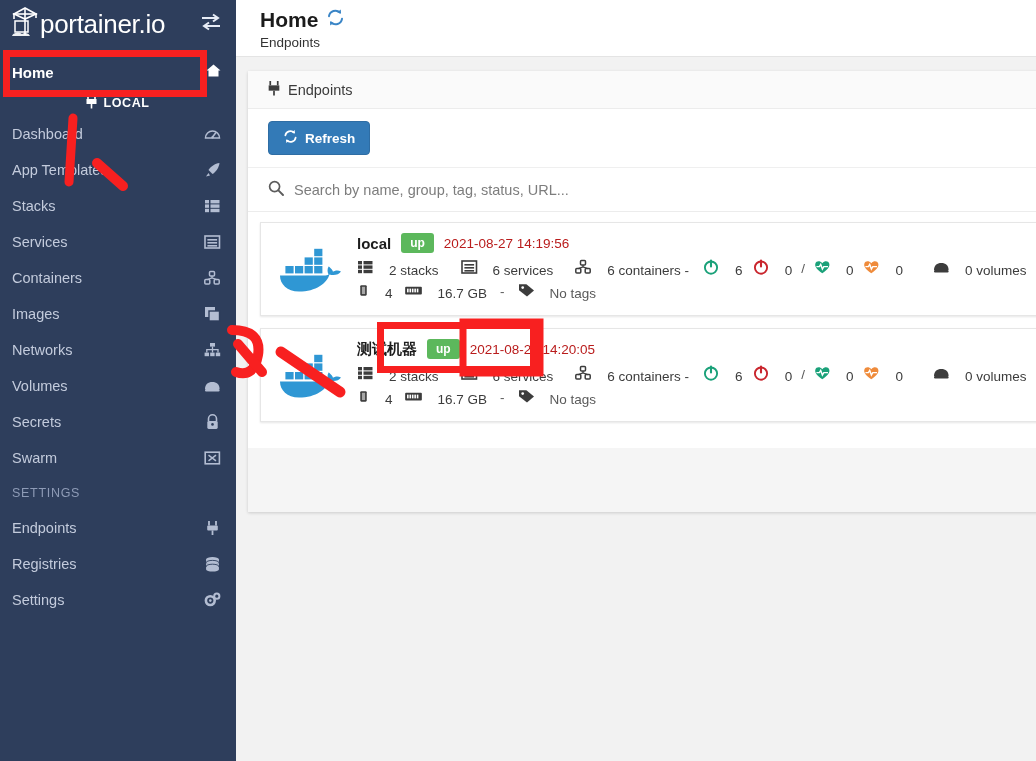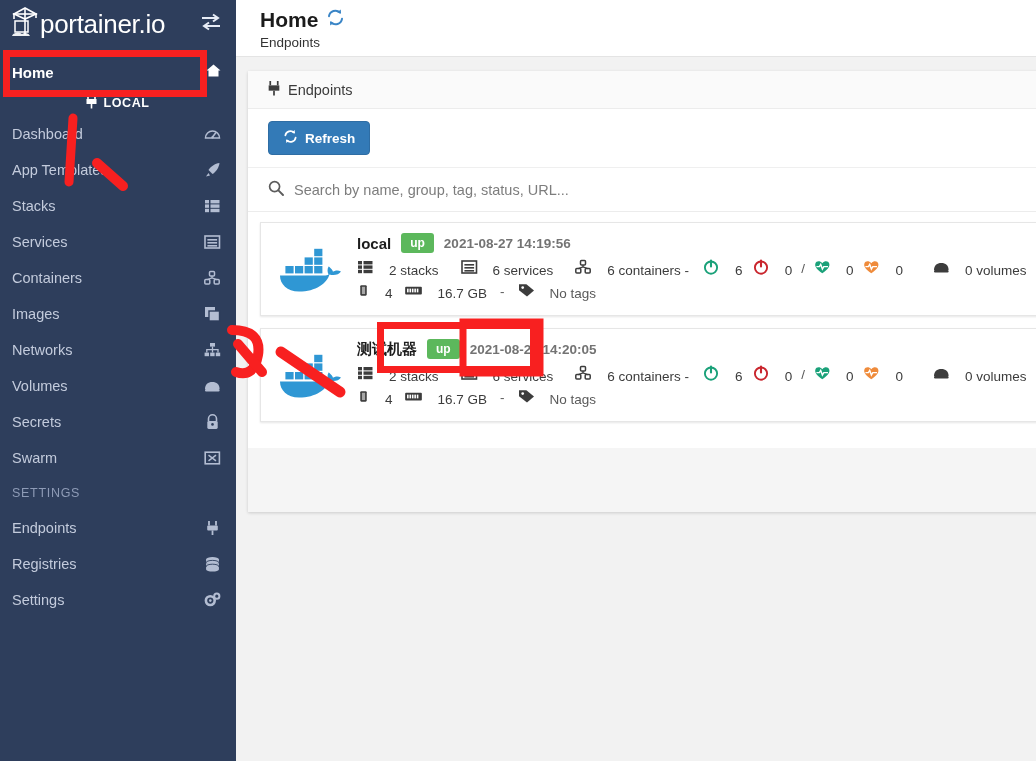--- a/index.html
+++ b/index.html
@@ -103,21 +103,21 @@
     padding: 10px 14px; margin-bottom: 12px; min-height: 78px;
   }
   .ep-logo { flex: 0 0 72px; display: flex; justify-content: center; }
   .ep-body { flex: 1 1 auto; }
   .ep-line1 { display: flex; align-items: center; gap: 10px; margin-bottom: 6px; }
   .ep-name { font-size: 15px; font-weight: bold; color: #1d1d1d; }
   .badge-up {
     background: #5cb85c; color: #fff; font-size: 12px; font-weight: bold;
     padding: 2px 9px; border-radius: 3px; line-height: 1.35;
   }
-  .ep-time { font-size: 13.5px; color: #737373; font-weight: bold; }
+  .ep-time { font-size: 13.5px; color: #b91c1c; }
   .ep-line2, .ep-line3 {
     display: flex; align-items: center; font-size: 13.5px; color: #3c3c3c;
     gap: 4px; margin-bottom: 4px; flex-wrap: nowrap;
   }
   .stat { display: inline-flex; align-items: flex-end; gap: 15px; white-space: nowrap; }
   .gap-lg { margin-right: 18px; }
   .gap-md { margin-right: 10px; }
   .muted { color: #5a5a5a; }
 
   .panel-footer { height: 64px; background: #f5f5f5; }

